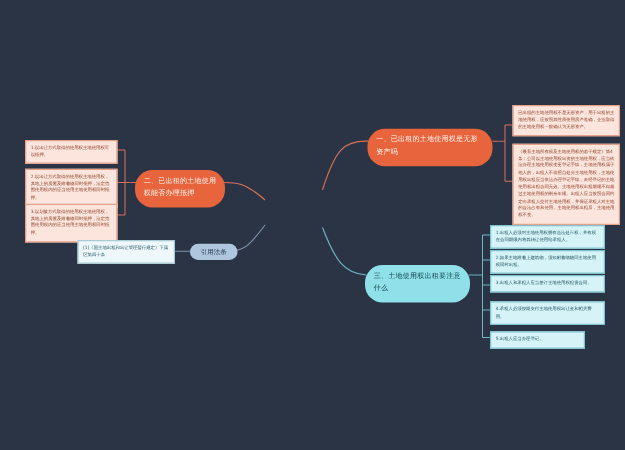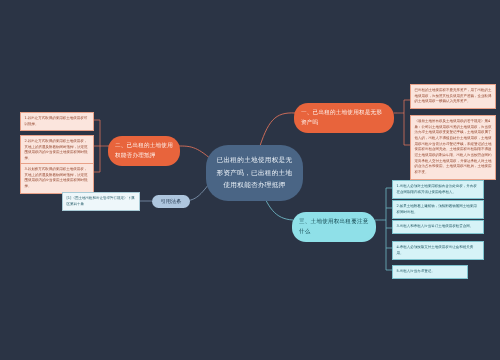--- a/index.html
+++ b/index.html
@@ -97,23 +97,20 @@
     <path d="M386,188 L386,270" fill="none" stroke="#6fb7c4" stroke-width="0.8"></path>
     <path d="M386,188 L392,188" fill="none" stroke="#6fb7c4" stroke-width="0.8"></path>
     <path d="M386,208 L392,208" fill="none" stroke="#6fb7c4" stroke-width="0.8"></path>
     <path d="M386,228 L392,228" fill="none" stroke="#6fb7c4" stroke-width="0.8"></path>
     <path d="M386,248 L392,248" fill="none" stroke="#6fb7c4" stroke-width="0.8"></path>
     <path d="M386,270 L392,270" fill="none" stroke="#6fb7c4" stroke-width="0.8"></path>
 
     <path d="M152,201 L140,201" fill="none" stroke="#7d93ad" stroke-width="0.8"></path>
   </svg>
 
-  <div class="node root" style="left:206px;top:145px;width:97px;">
-    <span>已出租的土地使用权是无形资产吗，已出租的土地使用权能否办理抵押</span>
-  </div>
 
   <div class="node branch branch-orange" style="left:294px;top:103px;width:100px;">
     <span>一、已出租的土地使用权是无形资产吗</span>
   </div>
 
   <div class="node leaf leaf-orange" style="left:410px;top:84px;width:86px;">
     <span>已出租的土地使用权不是无形资产，用于出租的土地使用权，应按照其性质使用房产准确，企业取得的土地使用权一般确认为无形资产。</span>
   </div>
 
   <div class="node leaf leaf-orange" style="left:410px;top:115px;width:86px;">

